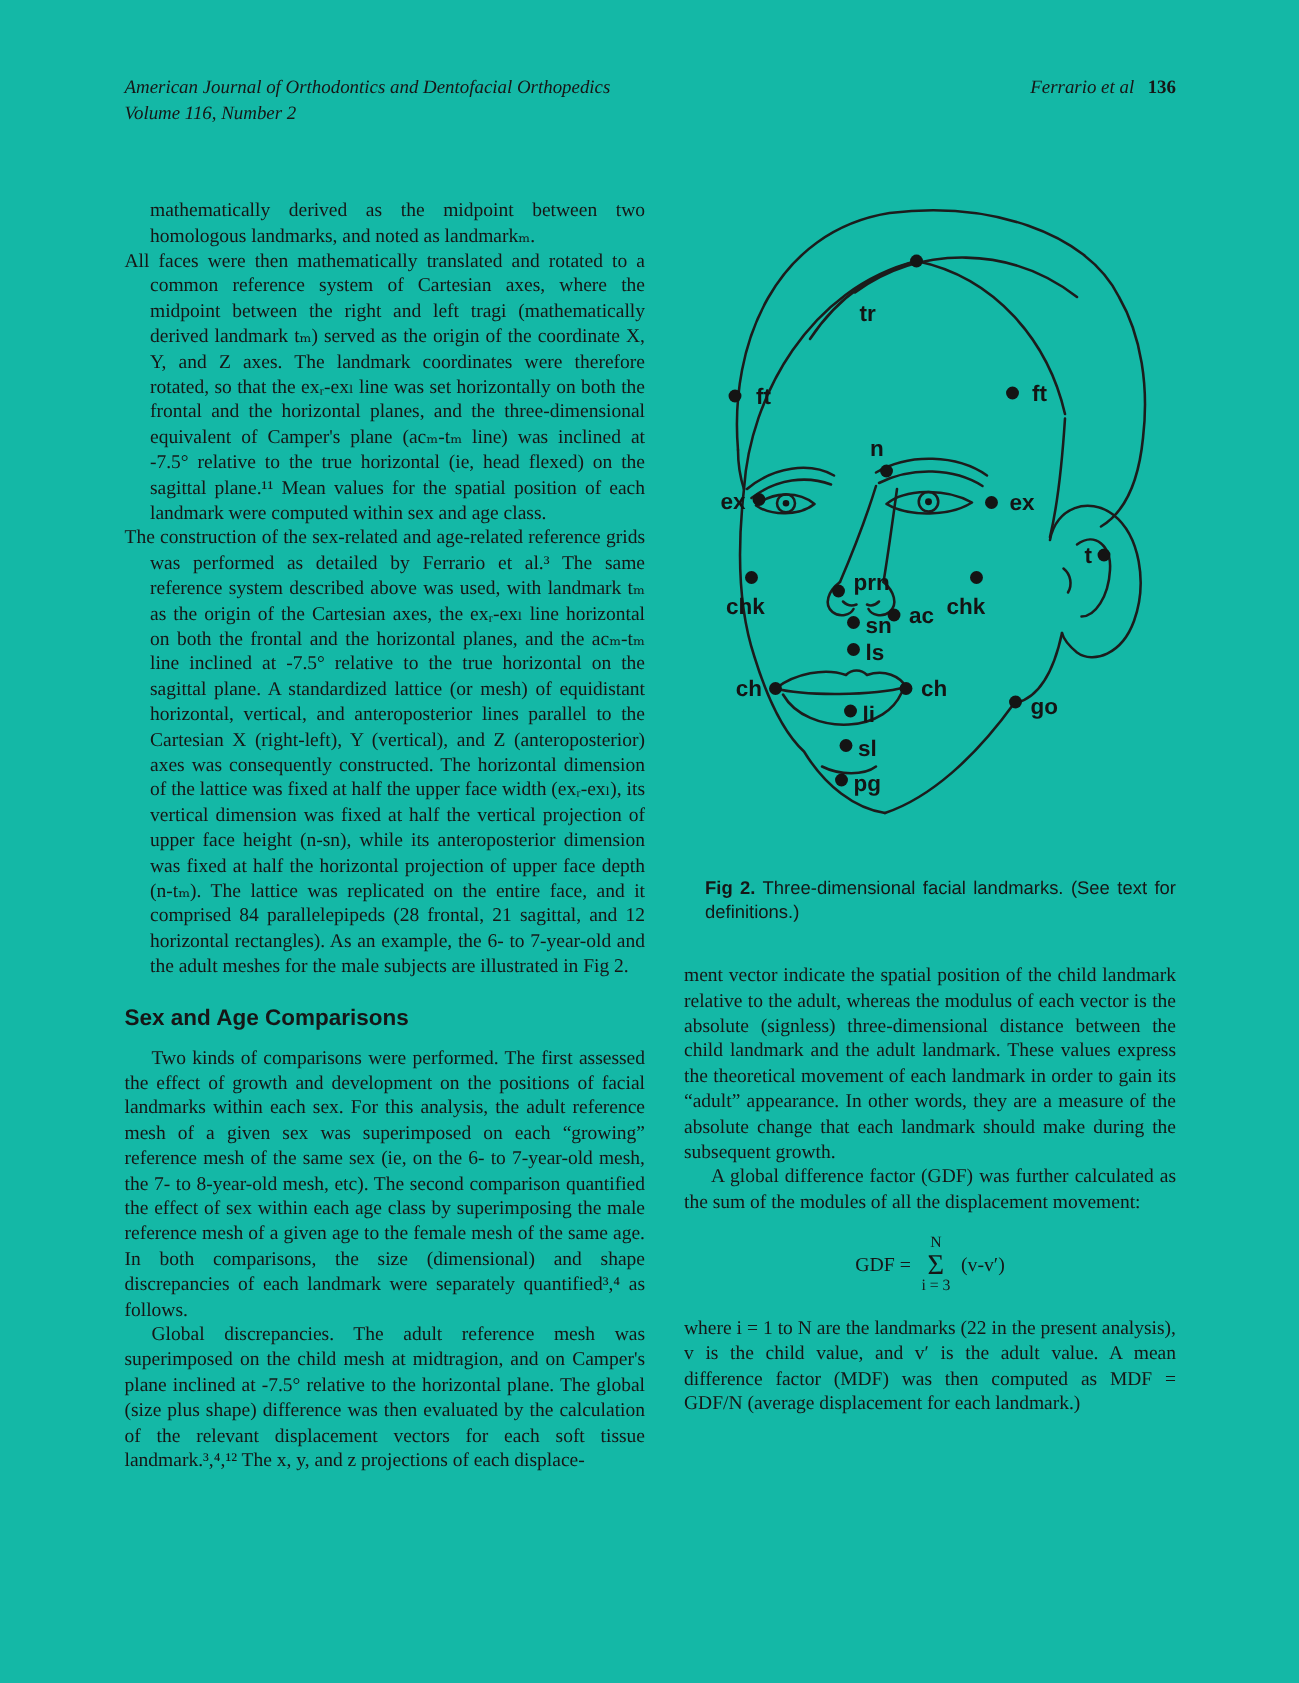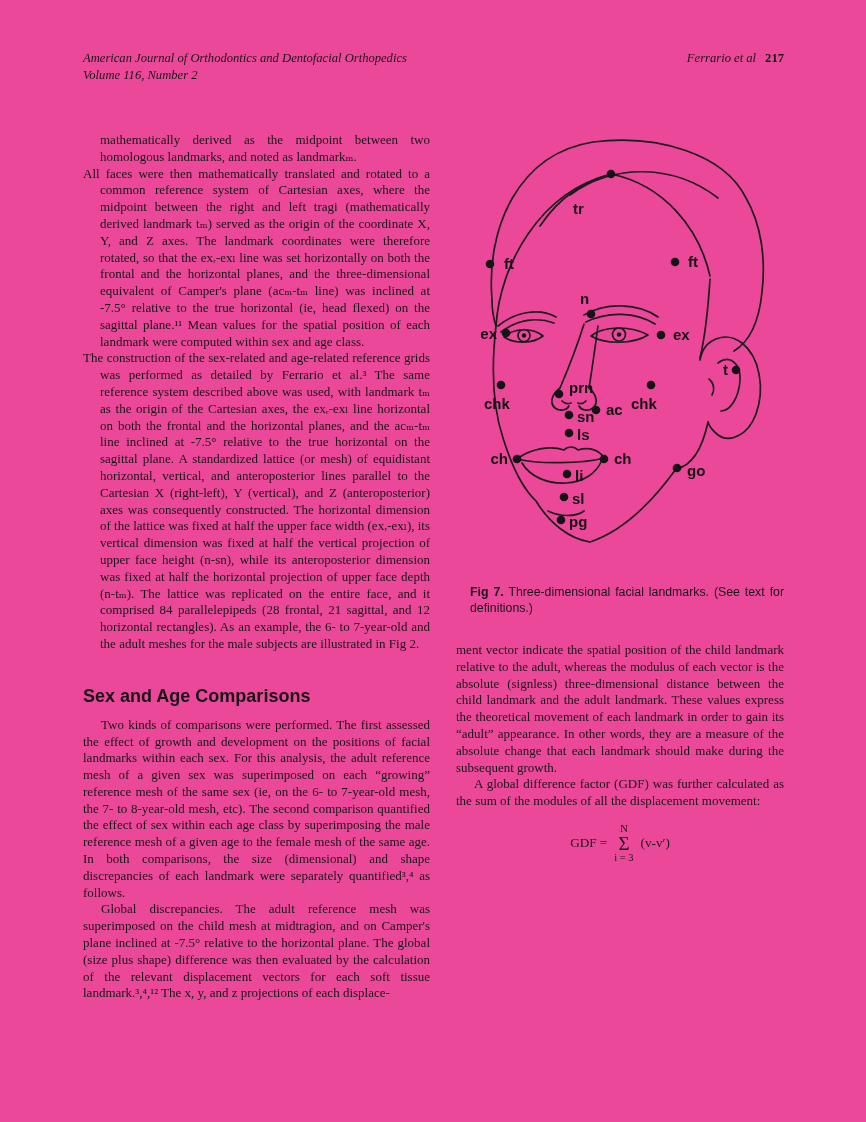--- a/index.html
+++ b/index.html
@@ -3,21 +3,21 @@
 <meta charset="utf-8">
 <style>
   * { box-sizing: border-box; }
   html, body { margin: 0; padding: 0; }
   body {
     width: 866px; height: 1122px;
     background: #ffffff;
     font-family: "Liberation Serif", "DejaVu Serif", serif;
     color: #161616;
   }
-  .page { position: relative; width: 866px; height: 1122px; overflow: hidden; background: #ec4899; }
+  .page { position: relative; width: 866px; height: 1122px; overflow: hidden; background: #14b8a6; }
 
   .page-header {
     position: absolute; top: 50px; left: 83px; width: 701px;
     display: flex; justify-content: space-between; align-items: flex-start;
     font-style: italic; font-size: 12.6px; line-height: 16.5px;
   }
   .header-right { white-space: nowrap; }
   .page-number { font-style: normal; font-weight: bold; margin-left: 9px; }
 
   .columns { position: absolute; top: 116px; left: 83px; width: 701px; }
@@ -26,22 +26,22 @@
   .col-right { left: 373px; width: 328px; }
 
   .para { margin: 0; font-size: 13px; line-height: 16.8px; text-align: justify; }
   .cont { padding-left: 17px; }
   .hang { padding-left: 17px; text-indent: -17px; }
   .indent { text-indent: 18px; }
   .ital { }
 
   .section-heading {
     font-family: "Liberation Sans", sans-serif;
-    font-size: 18px; font-weight: bold;
-    margin: 33px 0 10px 0;
+    font-size: 15px; font-weight: bold;
+    margin: 17px 0 10px 0;
   }
 
   .figure { margin: 0 0 26px 14px; }
   .figure svg { display: block; margin-left: 8px; }
   .caption {
     font-family: "Liberation Sans", sans-serif;
     font-size: 12.3px; line-height: 16px;
     margin-top: 12px; text-align: justify;
   }
   .cap-label { font-weight: bold; }
@@ -62,21 +62,21 @@
 <body>
 
 <div class="page">
 
   <header class="page-header">
     <div class="header-left">
       <div>American Journal of Orthodontics and Dentofacial Orthopedics</div>
       <div>Volume 116, Number 2</div>
     </div>
     <div class="header-right">
-      <span>Ferrario et al</span><span class="page-number">217</span>
+      <span>Ferrario et al</span><span class="page-number">136</span>
     </div>
   </header>
 
   <div class="columns">
 
     <div class="col col-left">
       <p class="para cont">mathematically derived as the midpoint between two homologous landmarks, and noted as landmarkₘ.</p>
       <p class="para hang">All faces were then mathematically translated and rotated to a common reference system of Cartesian axes, where the midpoint between the right and left tragi (mathematically derived landmark tₘ) served as the origin of the coordinate X, Y, and Z axes. The landmark coordinates were therefore rotated, so that the exᵣ-exₗ line was set horizontally on both the frontal and the horizontal planes, and the three-dimensional equivalent of Camper's plane (acₘ-tₘ line) was inclined at -7.5° relative to the true horizontal (ie, head flexed) on the sagittal plane.¹¹ Mean values for the spatial position of each landmark were computed within sex and age class.</p>
       <p class="para hang">The construction of the sex-related and age-related reference grids was performed as detailed by Ferrario et al.³ The same reference system described above was used, with landmark tₘ as the origin of the Cartesian axes, the exᵣ-exₗ line horizontal on both the frontal and the horizontal planes, and the acₘ-tₘ line inclined at -7.5° relative to the true horizontal on the sagittal plane. A standardized lattice (or mesh) of equidistant horizontal, vertical, and anteroposterior lines parallel to the Cartesian X (right-left), Y (vertical), and Z (anteroposterior) axes was consequently constructed. The horizontal dimension of the lattice was fixed at half the upper face width (exᵣ-exₗ), its vertical dimension was fixed at half the vertical projection of upper face height (n-sn), while its anteroposterior dimension was fixed at half the horizontal projection of upper face depth (n-tₘ). The lattice was replicated on the entire face, and it comprised 84 parallelepipeds (28 frontal, 21 sagittal, and 12 horizontal rectangles). As an example, the 6- to 7-year-old and the adult meshes for the male subjects are illustrated in Fig 2.</p>
       <h2 class="section-heading">Sex and Age Comparisons</h2>
@@ -157,32 +157,33 @@
             <text class="lm-label" x="99" y="290">sn</text>
             <text class="lm-label" x="99" y="308">ls</text>
             <text class="lm-label" x="30" y="332" text-anchor="end">ch</text>
             <text class="lm-label" x="136" y="332">ch</text>
             <text class="lm-label" x="209" y="344">go</text>
             <text class="lm-label" x="97" y="349">li</text>
             <text class="lm-label" x="94" y="372">sl</text>
             <text class="lm-label" x="91" y="395">pg</text>
           </g>
         </svg>
-        <figcaption class="caption"><span class="cap-label">Fig 7.</span><span> Three-dimensional facial landmarks. (See text for definitions.)</span></figcaption>
+        <figcaption class="caption"><span class="cap-label">Fig 2.</span><span> Three-dimensional facial landmarks. (See text for definitions.)</span></figcaption>
       </figure>
 
       <p class="para">ment vector indicate the spatial position of the child landmark relative to the adult, whereas the modulus of each vector is the absolute (signless) three-dimensional distance between the child landmark and the adult landmark. These values express the theoretical movement of each landmark in order to gain its “adult” appearance. In other words, they are a measure of the absolute change that each landmark should make during the subsequent growth.</p>
       <p class="para indent">A global difference factor (GDF) was further calculated as the sum of the modules of all the displacement movement:</p>
 
       <div class="formula">
         <span>GDF =</span>
         <span class="sigma-wrap">
           <span class="limit">N</span>
           <span class="sigma">Σ</span>
           <span class="limit">i = 3</span>
         </span>
         <span>(v-v′)</span>
       </div>
 
+      <p class="para">where i = 1 to N are the landmarks (22 in the present analysis), v is the child value, and v′ is the adult value. A mean difference factor (MDF) was then computed as MDF = GDF/N (average displacement for each landmark.)</p>
     </div>
 
   </div>
 </div>
 
 </body></html>

